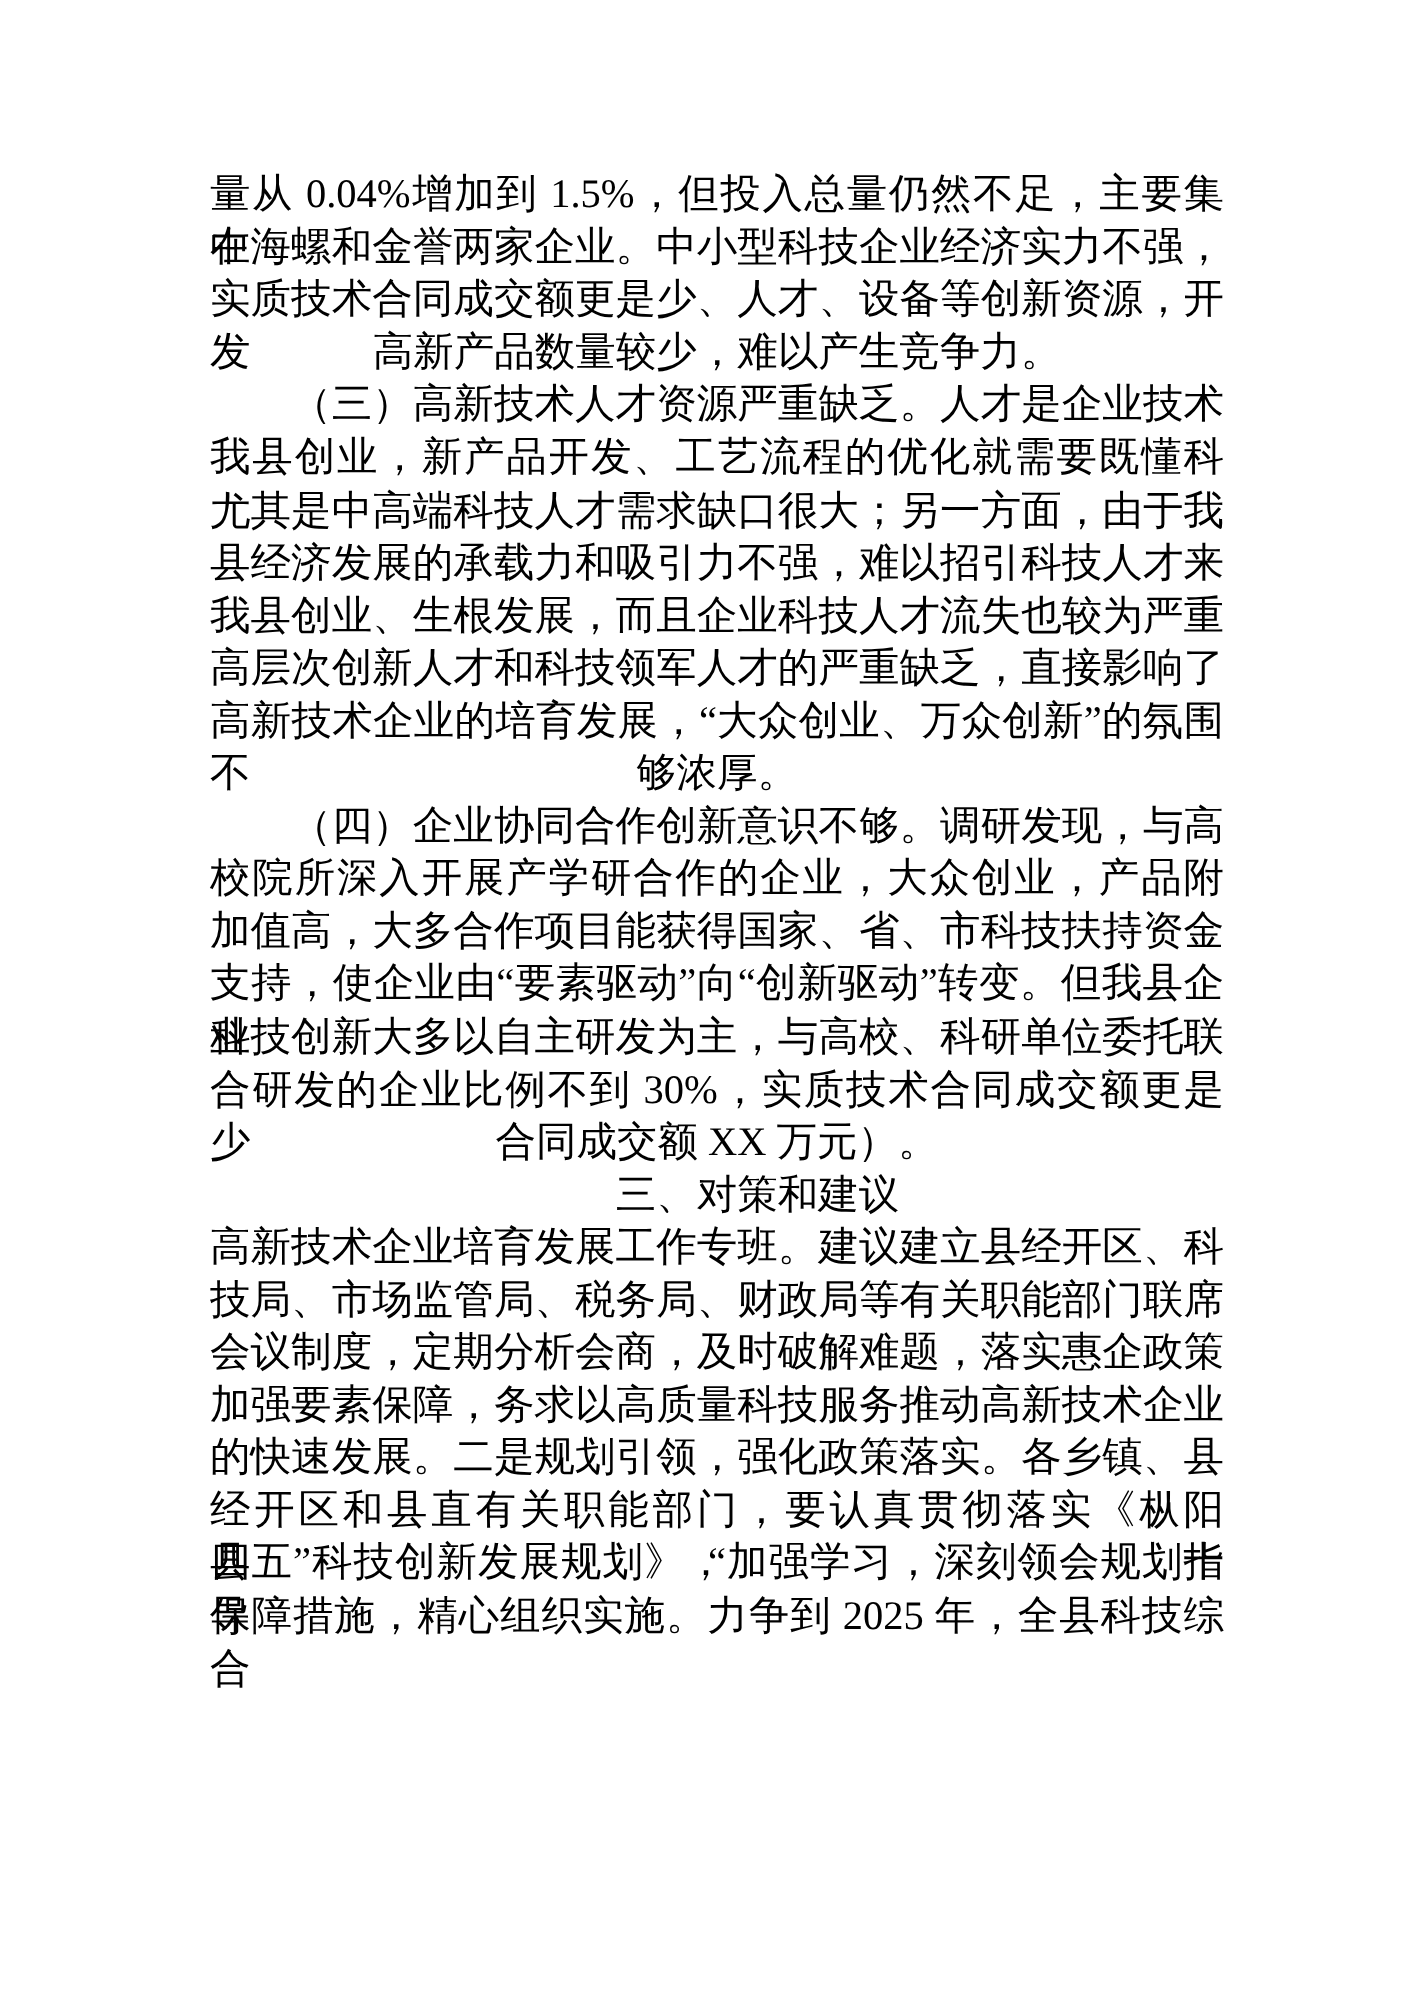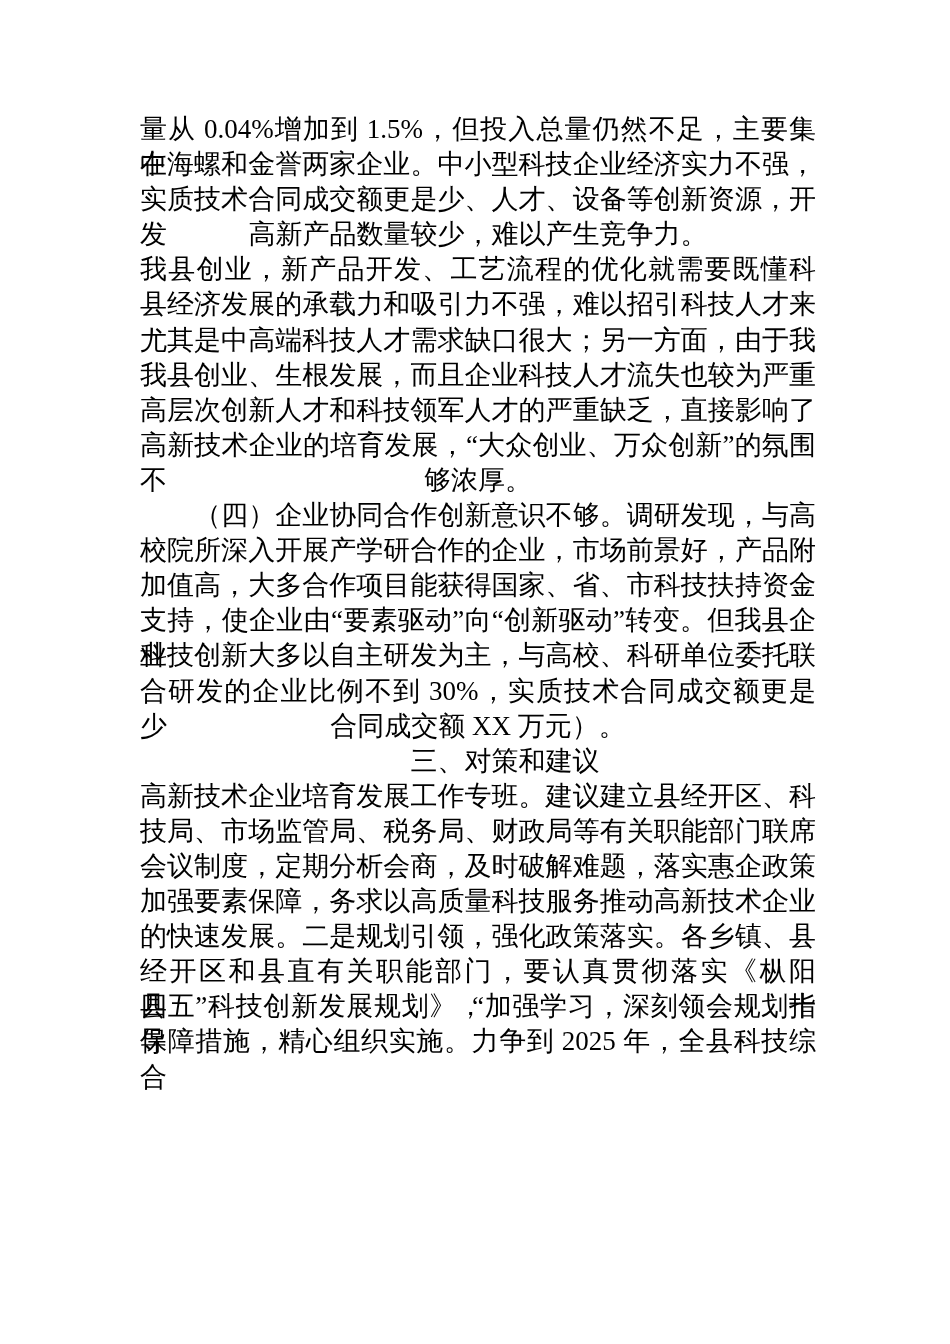--- a/index.html
+++ b/index.html
@@ -36,29 +36,30 @@
 </style>
 </head>
 <body>
 
 <div class="page">
   <div class="text-column">
       <div class="line fill">量从 0.04%增加到 1.5%，但投入总量仍然不足，主要集中</div>
       <div class="line fill">在海螺和金誉两家企业。中小型科技企业经济实力不强，</div>
       <div class="line fill">实质技术合同成交额更是少、人才、设备等创新资源，开发</div>
       <div class="line">高新产品数量较少，难以产生竞争力。</div>
+      <div class="line fill">　　（三）高新技术人才资源严重缺乏。人才是企业技术</div>
       <div class="line fill">我县创业，新产品开发、工艺流程的优化就需要既懂科</div>
+      <div class="line fill">尤其是中高端科技人才需求缺口很大；另一方面，由于我</div>
       <div class="line fill">县经济发展的承载力和吸引力不强，难以招引科技人才来</div>
-      <div class="line fill">尤其是中高端科技人才需求缺口很大；另一方面，由于我</div>
       <div class="line fill">我县创业、生根发展，而且企业科技人才流失也较为严重</div>
       <div class="line fill">高层次创新人才和科技领军人才的严重缺乏，直接影响了</div>
       <div class="line fill">高新技术企业的培育发展，“大众创业、万众创新”的氛围不</div>
       <div class="line">够浓厚。</div>
       <div class="line fill">　　（四）企业协同合作创新意识不够。调研发现，与高</div>
-      <div class="line fill">校院所深入开展产学研合作的企业，市场前景好，产品附</div>
+      <div class="line fill">校院所深入开展产学研合作的企业，大众创业，产品附</div>
       <div class="line fill">加值高，大多合作项目能获得国家、省、市科技扶持资金</div>
       <div class="line fill">支持，使企业由“要素驱动”向“创新驱动”转变。但我县企业</div>
       <div class="line fill">科技创新大多以自主研发为主，与高校、科研单位委托联</div>
       <div class="line fill">合研发的企业比例不到 30%，实质技术合同成交额更是少</div>
       <div class="line">合同成交额 XX 万元）。</div>
       <div class="line">　　三、对策和建议</div>
       <div class="line fill">高新技术企业培育发展工作专班。建议建立县经开区、科</div>
       <div class="line fill">技局、市场监管局、税务局、财政局等有关职能部门联席</div>
       <div class="line fill">会议制度，定期分析会商，及时破解难题，落实惠企政策</div>
       <div class="line fill">加强要素保障，务求以高质量科技服务推动高新技术企业</div>

